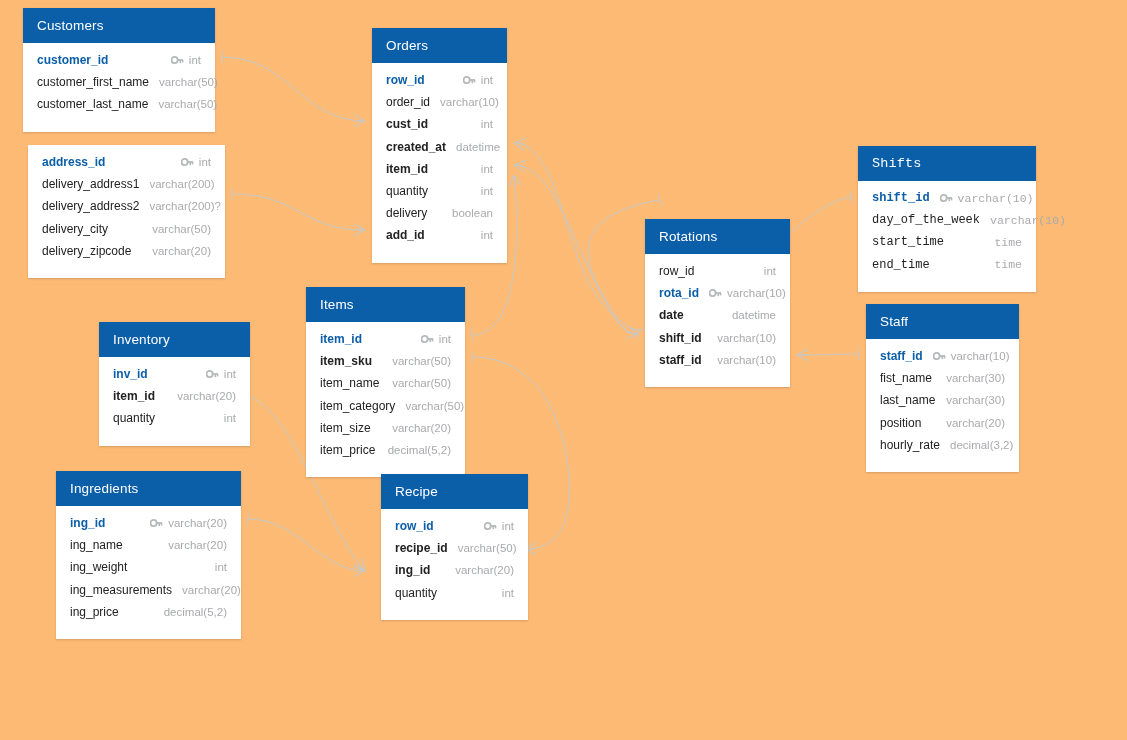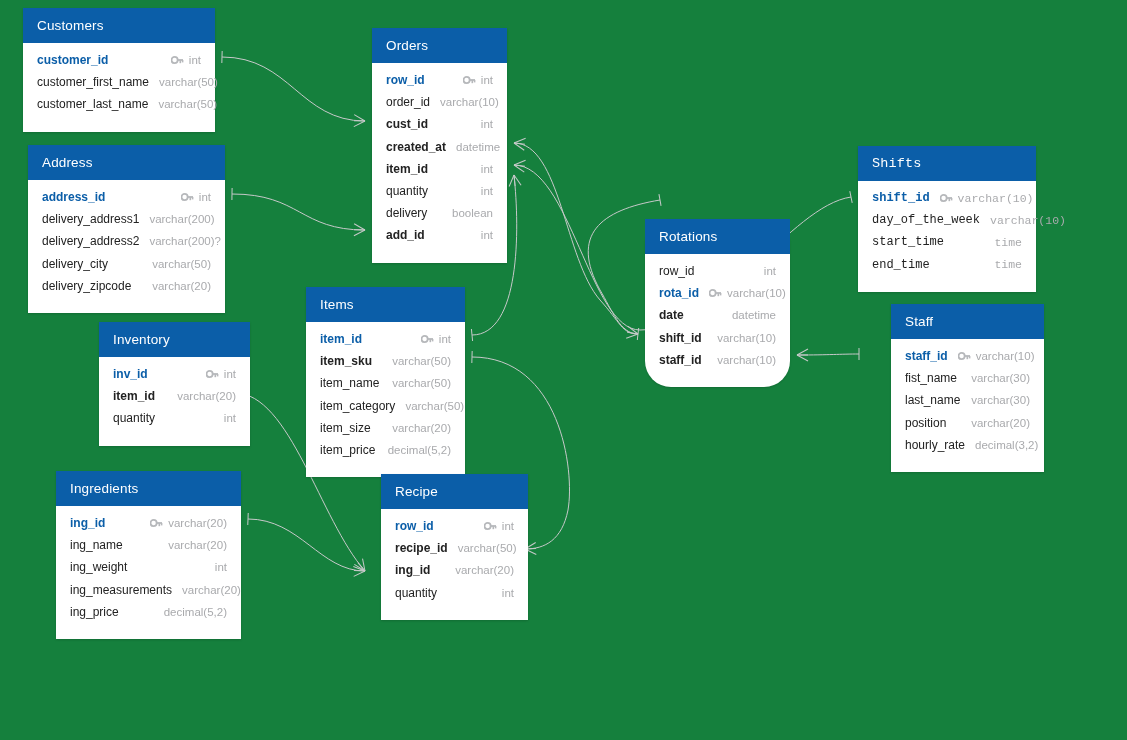--- a/index.html
+++ b/index.html
@@ -7,21 +7,21 @@
     margin: 0; padding: 0;
     width: 1127px; height: 740px;
     background: #f4f6f6;
     font-family: "Liberation Sans", sans-serif;
     overflow: hidden;
   }
   #canvas {
     position: relative;
     width: 1127px;
     height: 740px;
-    background: #15803d;
+    background: #fdba74;
   }
   #edges {
     position: absolute;
     left: 0; top: 0;
     width: 1127px; height: 740px;
     pointer-events: none;
   }
   .entity {
     position: absolute;
     background: #ffffff;
@@ -251,21 +251,20 @@
           <span class="attr-type">boolean</span>
         </div>
         <div class="attr-row">
           <span class="attr-name bold">add_id</span>
           <span class="attr-spacer"></span>
           <span class="attr-type">int</span>
         </div>
       </div>
     </div>
     <div class="entity" style="left: 28px; top: 145px; width: 197px;">
-      <div class="entity-header">Address</div>
       <div class="entity-body">
         <div class="attr-row">
           <span class="attr-name pk">address_id</span>
           <span class="attr-spacer"></span>
           <span class="attr-key">
             <svg class="key-glyph" width="13" height="11" viewBox="0 0 13 11" aria-hidden="true">
               <circle cx="3.6" cy="5" r="3.1" fill="none" stroke="#b3b5b8" stroke-width="1.8"></circle>
               <path d="M6.6 5 H12" stroke="#b3b5b8" stroke-width="1.8"></path>
               <path d="M9.3 5 V8.2" stroke="#b3b5b8" stroke-width="1.6"></path>
               <path d="M11.6 5 V7.4" stroke="#b3b5b8" stroke-width="1.6"></path>
@@ -321,21 +320,21 @@
           <span class="attr-spacer"></span>
           <span class="attr-type">time</span>
         </div>
         <div class="attr-row">
           <span class="attr-name">end_time</span>
           <span class="attr-spacer"></span>
           <span class="attr-type">time</span>
         </div>
       </div>
     </div>
-    <div class="entity" style="left: 645px; top: 219px; width: 145px; border-radius: 26px;">
+    <div class="entity" style="left: 645px; top: 219px; width: 145px;">
       <div class="entity-header">Rotations</div>
       <div class="entity-body">
         <div class="attr-row">
           <span class="attr-name">row_id</span>
           <span class="attr-spacer"></span>
           <span class="attr-type">int</span>
         </div>
         <div class="attr-row">
           <span class="attr-name pk">rota_id</span>
           <span class="attr-spacer"></span>
@@ -402,21 +401,21 @@
           <span class="attr-spacer"></span>
           <span class="attr-type">varchar(20)</span>
         </div>
         <div class="attr-row">
           <span class="attr-name">item_price</span>
           <span class="attr-spacer"></span>
           <span class="attr-type">decimal(5,2)</span>
         </div>
       </div>
     </div>
-    <div class="entity" style="left: 866px; top: 304px; width: 153px; margin-left: 25px;">
+    <div class="entity" style="left: 866px; top: 304px; width: 153px;">
       <div class="entity-header">Staff</div>
       <div class="entity-body">
         <div class="attr-row">
           <span class="attr-name pk">staff_id</span>
           <span class="attr-spacer"></span>
           <span class="attr-key">
             <svg class="key-glyph" width="13" height="11" viewBox="0 0 13 11" aria-hidden="true">
               <circle cx="3.6" cy="5" r="3.1" fill="none" stroke="#b3b5b8" stroke-width="1.8"></circle>
               <path d="M6.6 5 H12" stroke="#b3b5b8" stroke-width="1.8"></path>
               <path d="M9.3 5 V8.2" stroke="#b3b5b8" stroke-width="1.6"></path>

